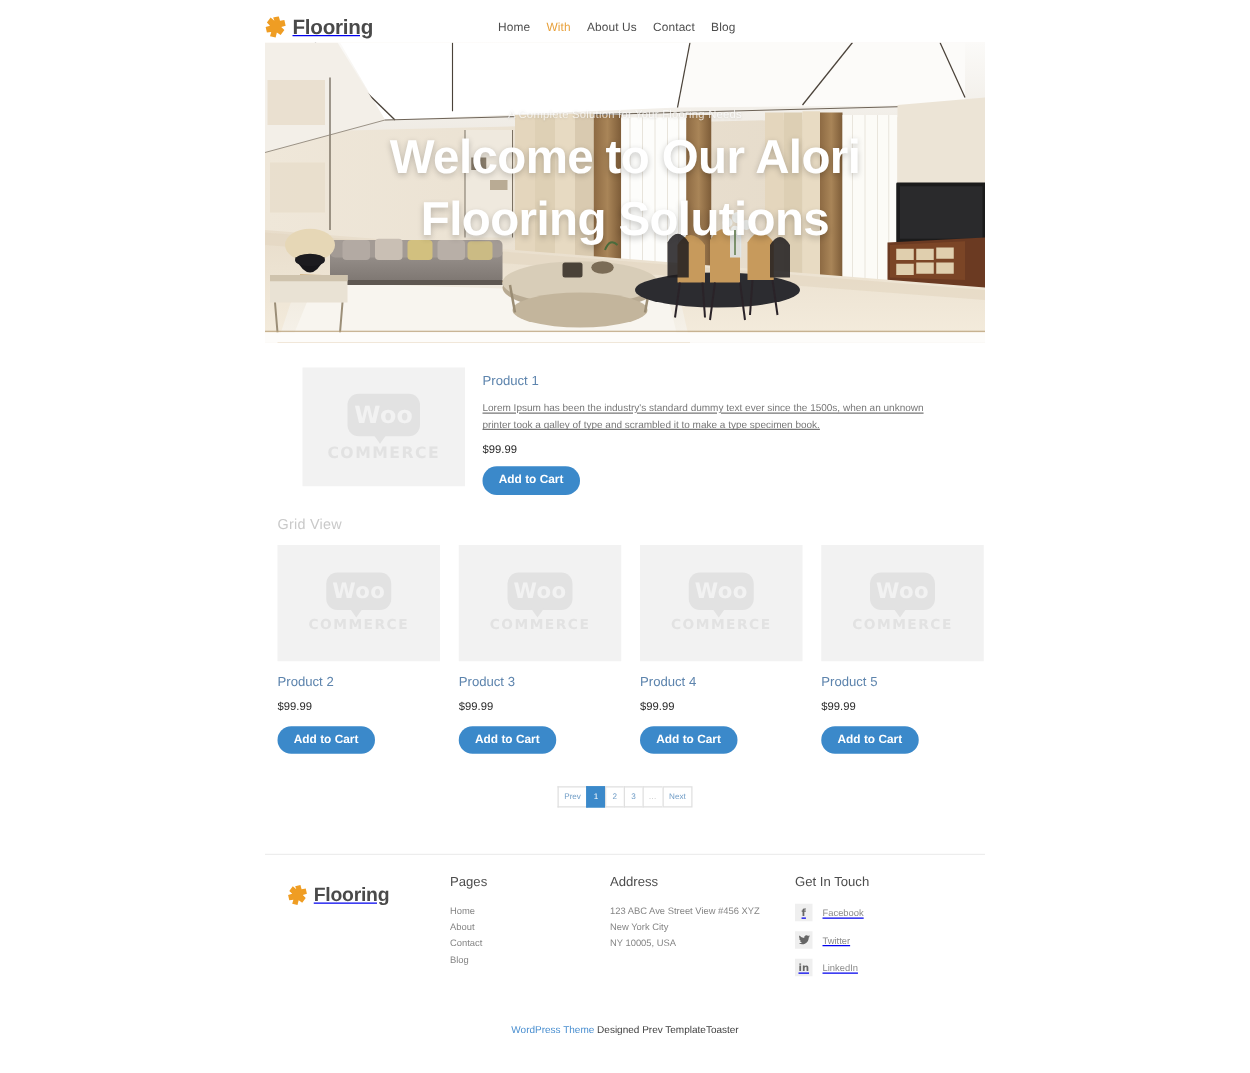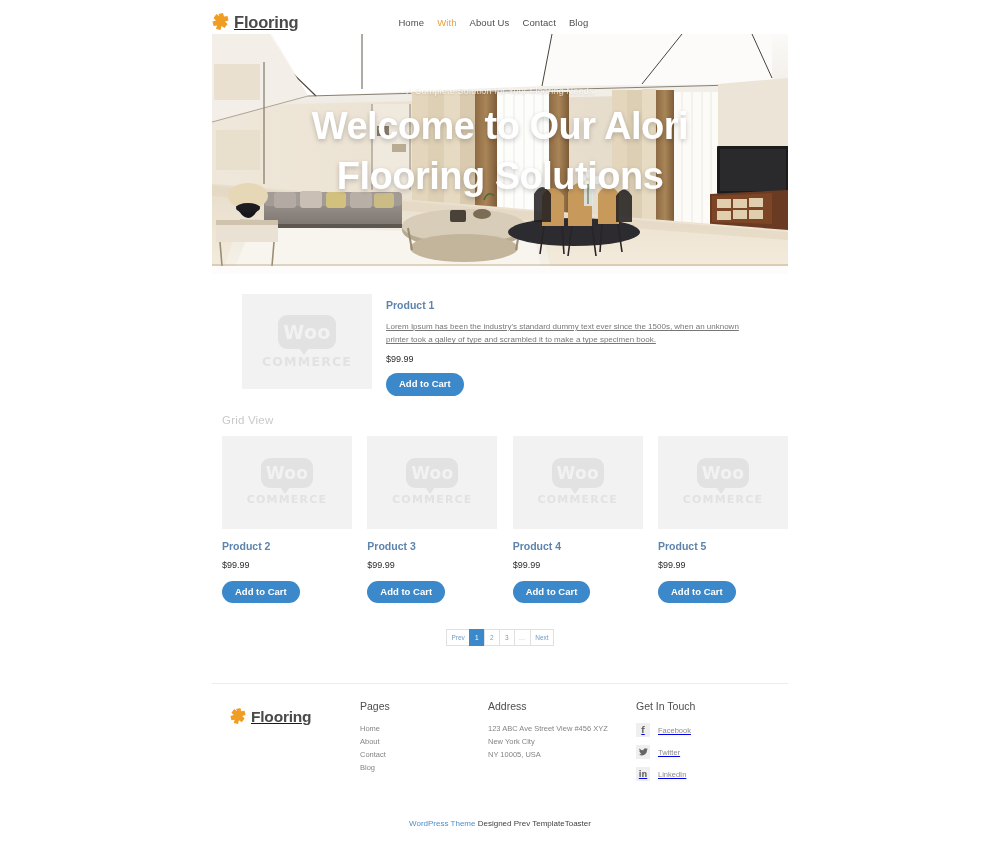--- a/index.html
+++ b/index.html
@@ -90,39 +90,39 @@
   }
 
   
   .list-row { display: flex; gap: 14px; padding-left: 30px; }
   .list-thumb { width: 130px; height: 95px; flex: none; }
   .list-thumb .bubble { width: 58px; height: 34px; }
   .list-thumb .bubble span { font-size: 19px; }
   .list-thumb .wordmark { font-size: 12.5px; }
   .list-info { padding-top: 5px; flex: 1; }
   .prod-title {
-    font-size: 10.5px; color: #5d84ad; margin: 0 0 9px 0; font-weight: bold;
+    font-size: 10.5px; color: #5d84ad; margin: 0 0 9px 0; font-weight: normal;
   }
   .prod-desc {
     font-size: 8px; color: #777; line-height: 1.65; margin: 0 0 8px 0;
     max-width: 375px;
     text-decoration: underline;
   }
   .prod-price {
     font-size: 9px; color: #2b2b2b; font-weight: normal; margin: 0 0 9px 0;
   }
   .btn-cart {
     display: inline-block; background: #3b89ca; color: #fff;
     font-size: 9.5px; font-weight: bold; border: none;
     border-radius: 14px; padding: 6px 13px 7px; cursor: pointer;
     font-family: "Liberation Sans", sans-serif; line-height: 1;
   }
 
   
-  .grid { display: flex; padding-left: 10px; justify-content: space-between; }
+  .grid { display: flex; gap: 15px; padding-left: 10px; }
   .card { width: 130px; }
   .card-thumb { width: 130px; height: 93px; margin-bottom: 11px; }
   .card-thumb .bubble { width: 52px; height: 30px; }
   .card-thumb .bubble span { font-size: 17px; }
   .card-thumb .wordmark { font-size: 11px; }
   .card .prod-title { margin-bottom: 8px; }
   .card .prod-price { margin-bottom: 11px; }
 
   
   .pager {

